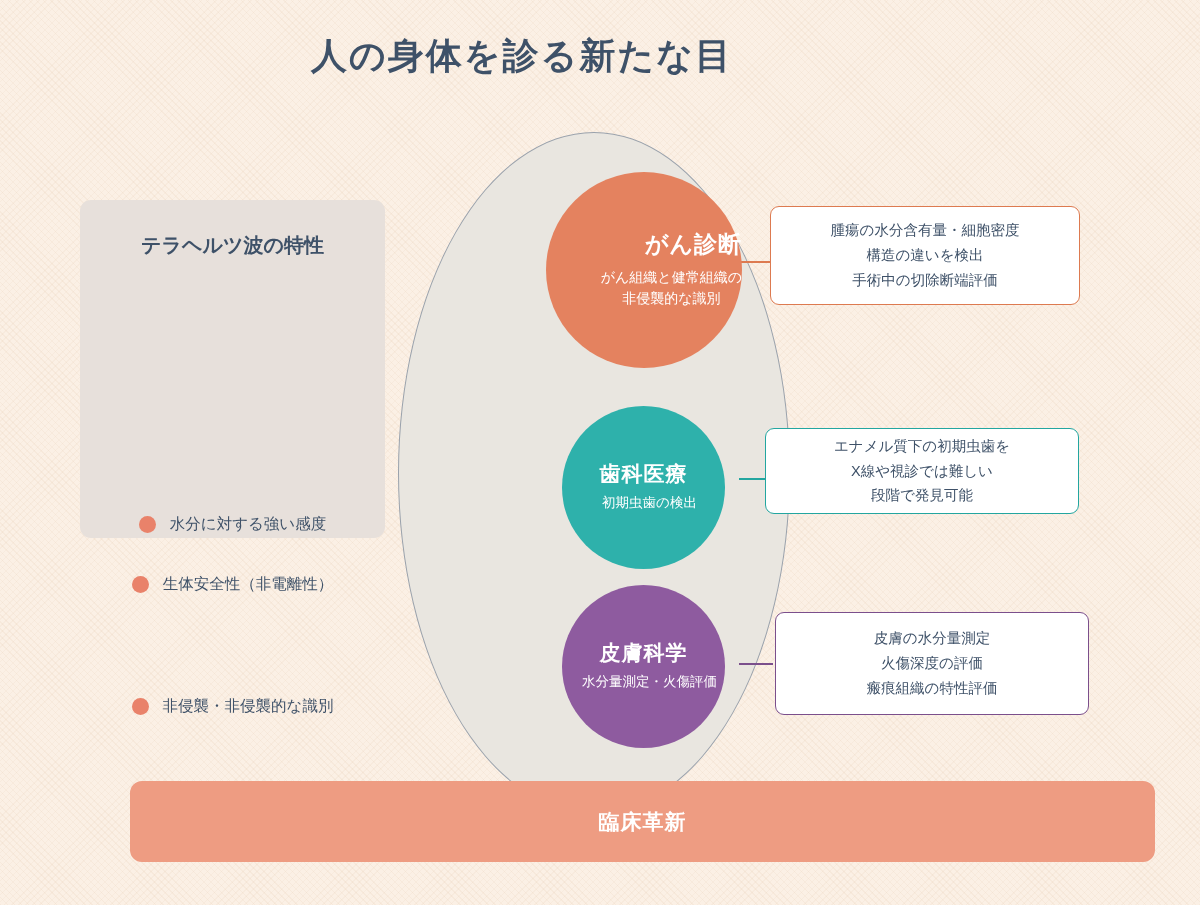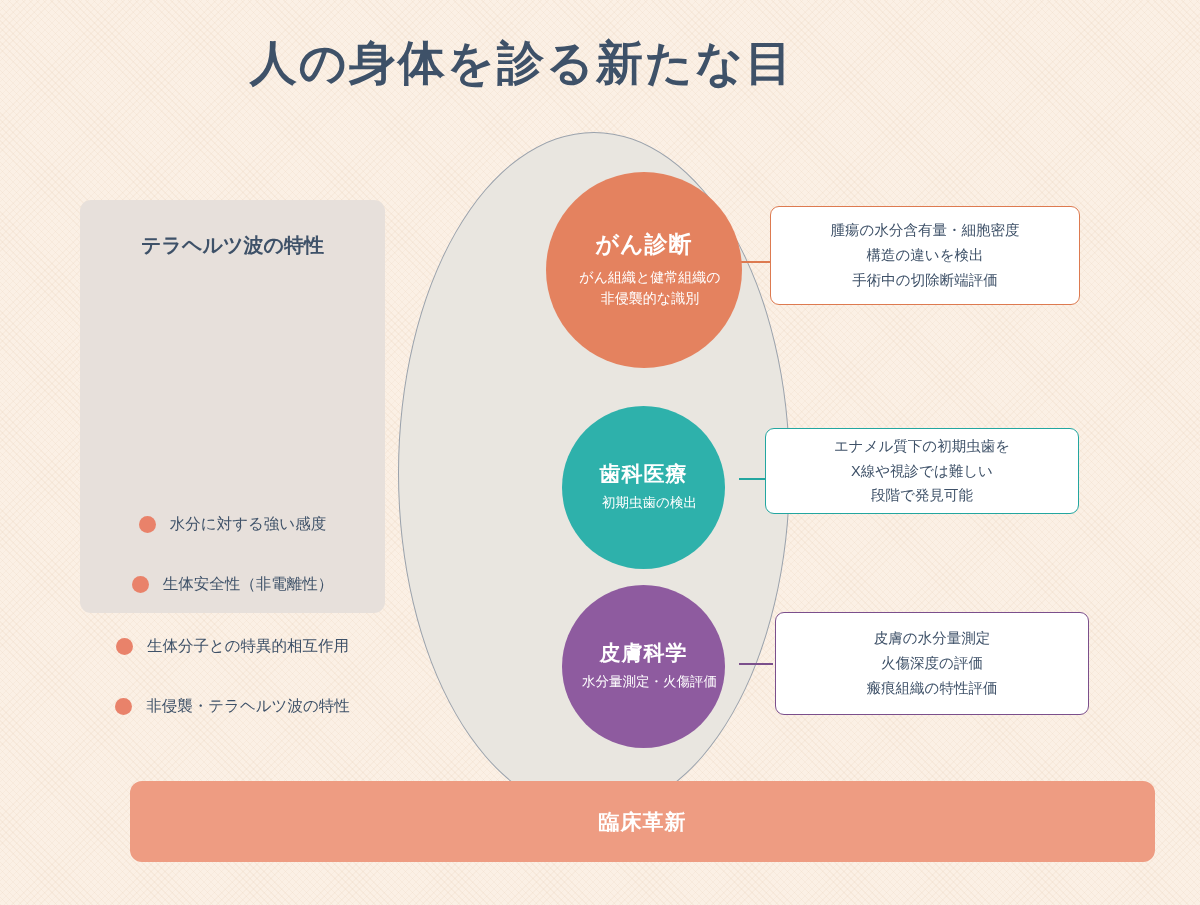--- a/index.html
+++ b/index.html
@@ -30,34 +30,34 @@
     z-index: 2;
   }
 
   
   #page-title {
     position: absolute;
     left: 0;
     top: 32px;
     width: 1044px;
     text-align: center;
-    font-size: 47px;
+    font-size: 36px;
     font-weight: bold;
     color: #3E5168;
     letter-spacing: 2px;
     white-space: nowrap;
   }
 
   
   #props-panel {
     position: absolute;
     left: 80px;
     top: 200px;
     width: 305px;
-    height: 413px;
+    height: 338px;
     background: #E7E0DB;
     border-radius: 11px;
   }
   #props-title {
     position: absolute;
     left: 0;
     top: 32px;
     width: 305px;
     text-align: center;
     font-size: 20px;
@@ -139,20 +139,21 @@
     line-height: 1.5;
     white-space: pre-line;
     margin-left: 12px;
   }
   #circle-0 {
     left: 546px;
     top: 172px;
     width: 196px;
     height: 196px;
     background: #E4825F;
+    align-items: flex-end;
   }
   #circle-1 {
     left: 562px;
     top: 406px;
     width: 163px;
     height: 163px;
     background: #2EB1AB;
   }
   #circle-1 .d-title { font-size: 21px; }
   #circle-1 .d-sub { font-size: 13.5px; margin-top: 7px; }
@@ -245,27 +246,23 @@
     <div id="props-title">テラヘルツ波の特性</div>
 
     <div class="prop-row r0">
       <span class="prop-dot"></span>
       <span class="prop-text">水分に対する強い感度</span>
     </div>
     <div class="prop-row r1">
       <span class="prop-dot"></span>
       <span class="prop-text">生体安全性（非電離性）</span>
     </div>
-    <div class="prop-row r2">
-      <span class="prop-dot"></span>
-      <span class="prop-text">生体分子との特異的相互作用</span>
-    </div>
     <div class="prop-row r3">
       <span class="prop-dot"></span>
-      <span class="prop-text">非侵襲・テラヘルツ波の特性</span>
+      <span class="prop-text">非侵襲・非侵襲的な識別</span>
     </div>
   </div>
 
   <div id="core-ellipse"></div>
 
   <div class="connector c0"></div>
   <div class="connector c1"></div>
   <div class="connector c2"></div>
 
   <div class="domain-circle" id="circle-0">

